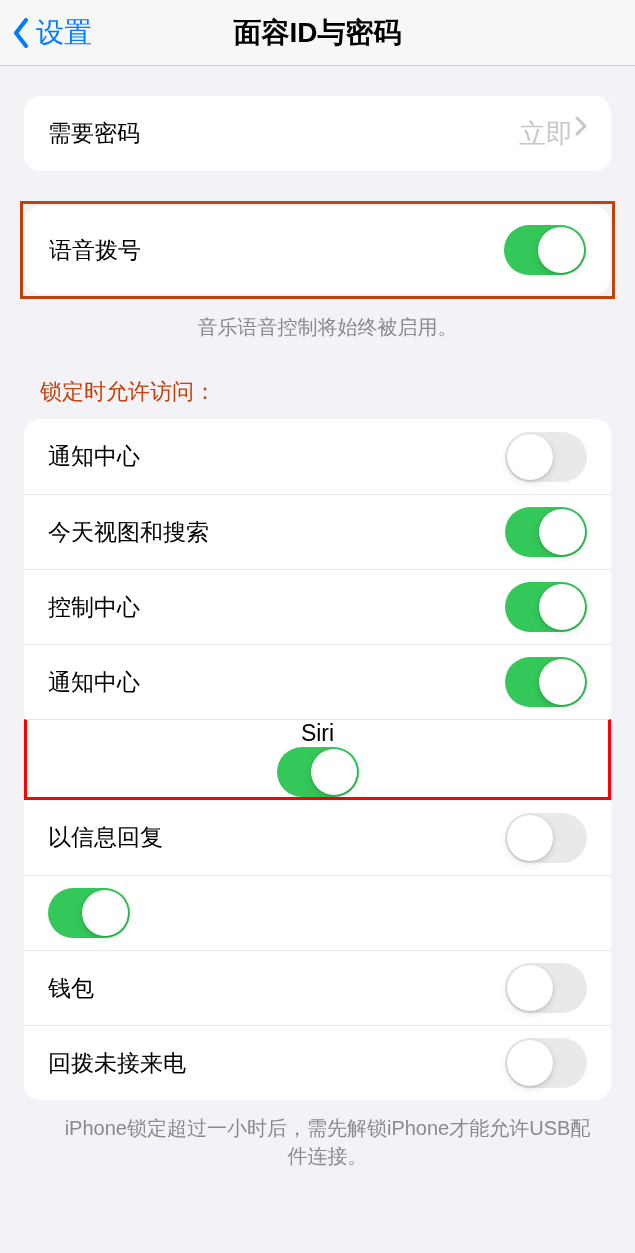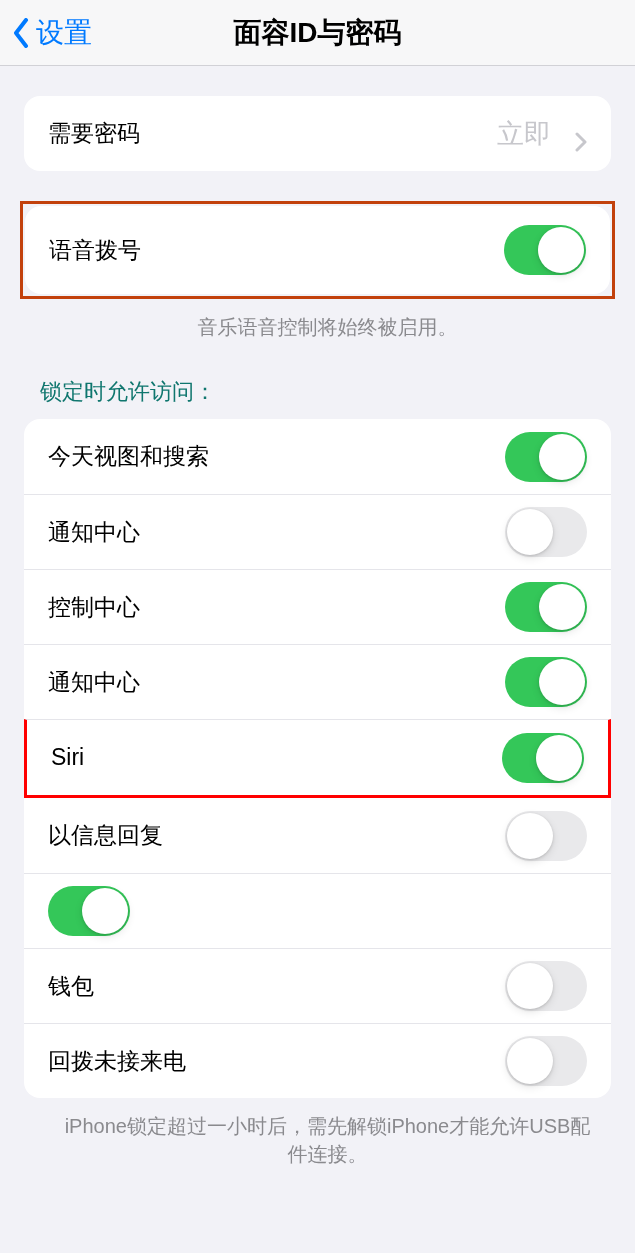--- a/index.html
+++ b/index.html
@@ -64,43 +64,43 @@
     }
     .cell + .cell {
       border-top: 1px solid #e5e5ea;
     }
     .cell-label {
       font-size: 23px;
       color: #000;
     }
     .cell-value {
       display: flex;
-      align-items: flex-end;
-      gap: 24px;
+      align-items: flex-start;
+      gap: 2px;
     }
     .cell-value-text {
       font-size: 27px;
       color: #c7c7cc;
     }
     .chevron-right {
       width: 12px;
       height: 20px;
       stroke: #c7c7cc;
     }
     .footer-text {
       margin: 14px 40px 0 60px;
       font-size: 20px;
       color: #8a8a8e;
       line-height: 1.4;
       text-align: center;
     }
     .section-header {
       margin: 36px 40px 12px 40px;
       font-size: 22px;
-      color: #0f766e;
+      color: #c2410c;
     }
     .toggle {
       width: 82px;
       height: 50px;
       border-radius: 25px;
       position: relative;
       cursor: pointer;
       flex-shrink: 0;
     }
     .toggle.on {
@@ -175,45 +175,45 @@
       </div>
     </div>
   </div>
 
   <div class="footer-text">音乐语音控制将始终被启用。</div>
 
   <div class="section-header">锁定时允许访问：</div>
 
   <div class="cell-group" id="lock-access-group">
       <div class="cell">
+        <span class="cell-label">通知中心</span>
+        <div class="toggle off">
+          <div class="toggle-knob"></div>
+        </div>
+      </div>
+      <div class="cell">
         <span class="cell-label">今天视图和搜索</span>
         <div class="toggle on">
           <div class="toggle-knob"></div>
         </div>
       </div>
       <div class="cell">
+        <span class="cell-label">控制中心</span>
+        <div class="toggle on">
+          <div class="toggle-knob"></div>
+        </div>
+      </div>
+      <div class="cell">
         <span class="cell-label">通知中心</span>
-        <div class="toggle off">
-          <div class="toggle-knob"></div>
-        </div>
-      </div>
-      <div class="cell">
-        <span class="cell-label">控制中心</span>
-        <div class="toggle on">
-          <div class="toggle-knob"></div>
-        </div>
-      </div>
-      <div class="cell">
-        <span class="cell-label">通知中心</span>
         <div class="toggle on">
           <div class="toggle-knob"></div>
         </div>
       </div>
       <div class="inner-highlight" style="border-top: 1px solid rgb(229, 229, 234);">
-        <div class="cell" style="border-top: none;">
+        <div class="cell" style="border-top: none; flex-direction: column;">
           <span class="cell-label">Siri</span>
           <div class="toggle on">
             <div class="toggle-knob"></div>
           </div>
         </div>
       </div>
       <div class="cell">
         <span class="cell-label">以信息回复</span>
         <div class="toggle off">
           <div class="toggle-knob"></div>

